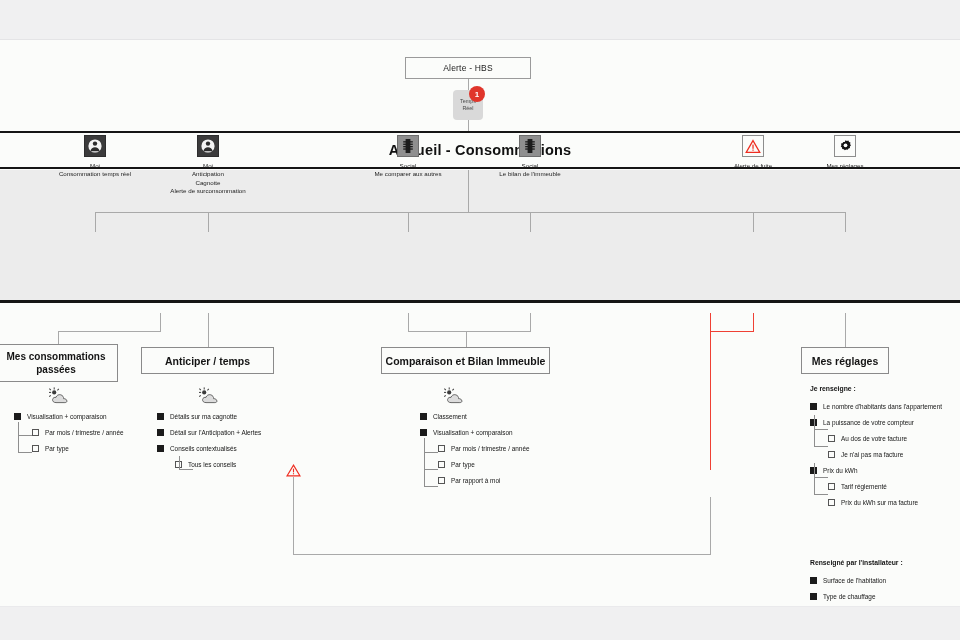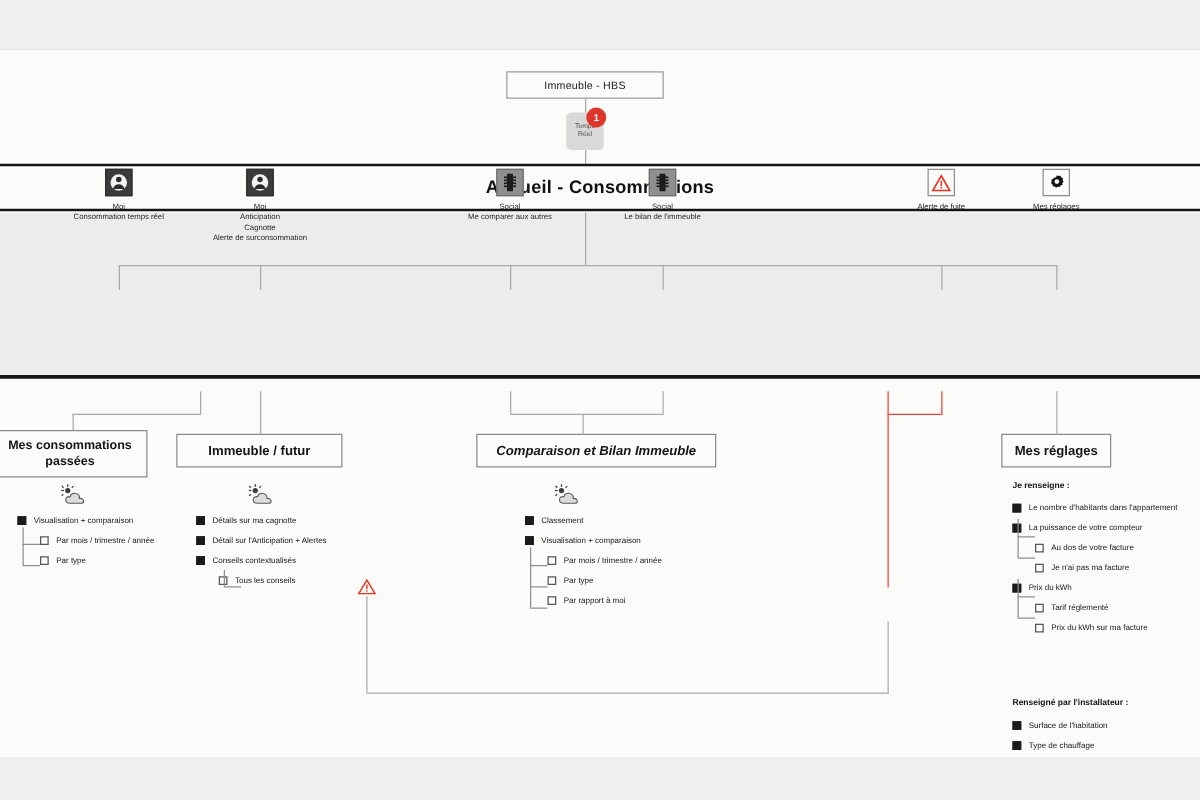--- a/index.html
+++ b/index.html
@@ -79,21 +79,21 @@
   }
 
   
   .section-box{
     position:absolute; border:1px solid #8a8a8a; background:#fbfcfa;
     display:flex; align-items:center; justify-content:center; text-align:center;
     font-weight:bold; color:#141414;
   }
   #box-passees{ left:-6px; top:304px; width:124px; height:38px; font-size:10px; line-height:13px; }
   #box-anticiper{ left:141px; top:307px; width:133px; height:27px; font-size:10.5px; }
-  #box-comparaison{ left:381px; top:307px; width:192px; height:27px; font-size:10.5px;font-style:italic; }
+  #box-comparaison{ left:381px; top:307px; width:169px; height:27px; font-size:10.5px; }
   #box-reglages{ left:801px; top:307px; width:88px; height:27px; font-size:10.5px; }
   #box-alerte{
     left:658px; top:430px; width:104px; height:27px; font-size:10px;
     color:#ef4034; border-color:#9a9a9a;
   }
 
   
   .weather-icon{ position:absolute; width:26px; height:18px; }
 
   
@@ -115,21 +115,21 @@
 </style>
 </head>
 <body>
 
 <div class="strip-top"></div>
 <div class="strip-bottom"></div>
 
 <div id="canvas">
 
   <div class="node" id="accueil-hbs">
-    <span>Immeuble - HBS</span>
+    <span>Alerte - HBS</span>
   </div>
 
   <div class="line v" style="left:468px; top:39px; height:11px;"></div>
 
   <div id="temps-reel">
     <span>Temps</span>
     <span>Réel</span>
   </div>
   <div id="temps-reel-badge">1</div>
 
@@ -242,21 +242,21 @@
   <div class="line h red" style="left:710px; top:291px; width:44px;"></div>
   <div class="line v red" style="left:753px; top:273px; height:18px;"></div>
   <div class="line v red" style="left:710px; top:291px; height:139px;"></div>
 
   <div class="line v" style="left:845px; top:273px; height:34px;"></div>
 
   <div class="section-box" id="box-passees">
     <span>Mes consommations passées</span>
   </div>
   <div class="section-box" id="box-anticiper">
-    <span>Immeuble / futur</span>
+    <span>Anticiper / temps</span>
   </div>
   <div class="section-box" id="box-comparaison">
     <span>Comparaison et Bilan Immeuble</span>
   </div>
   <div class="section-box" id="box-reglages">
     <span>Mes réglages</span>
   </div>
 
   <div class="weather-icon" style="left:46px; top:347px;">
     <svg width="26" height="18" viewBox="0 0 26 18" aria-hidden="true">

